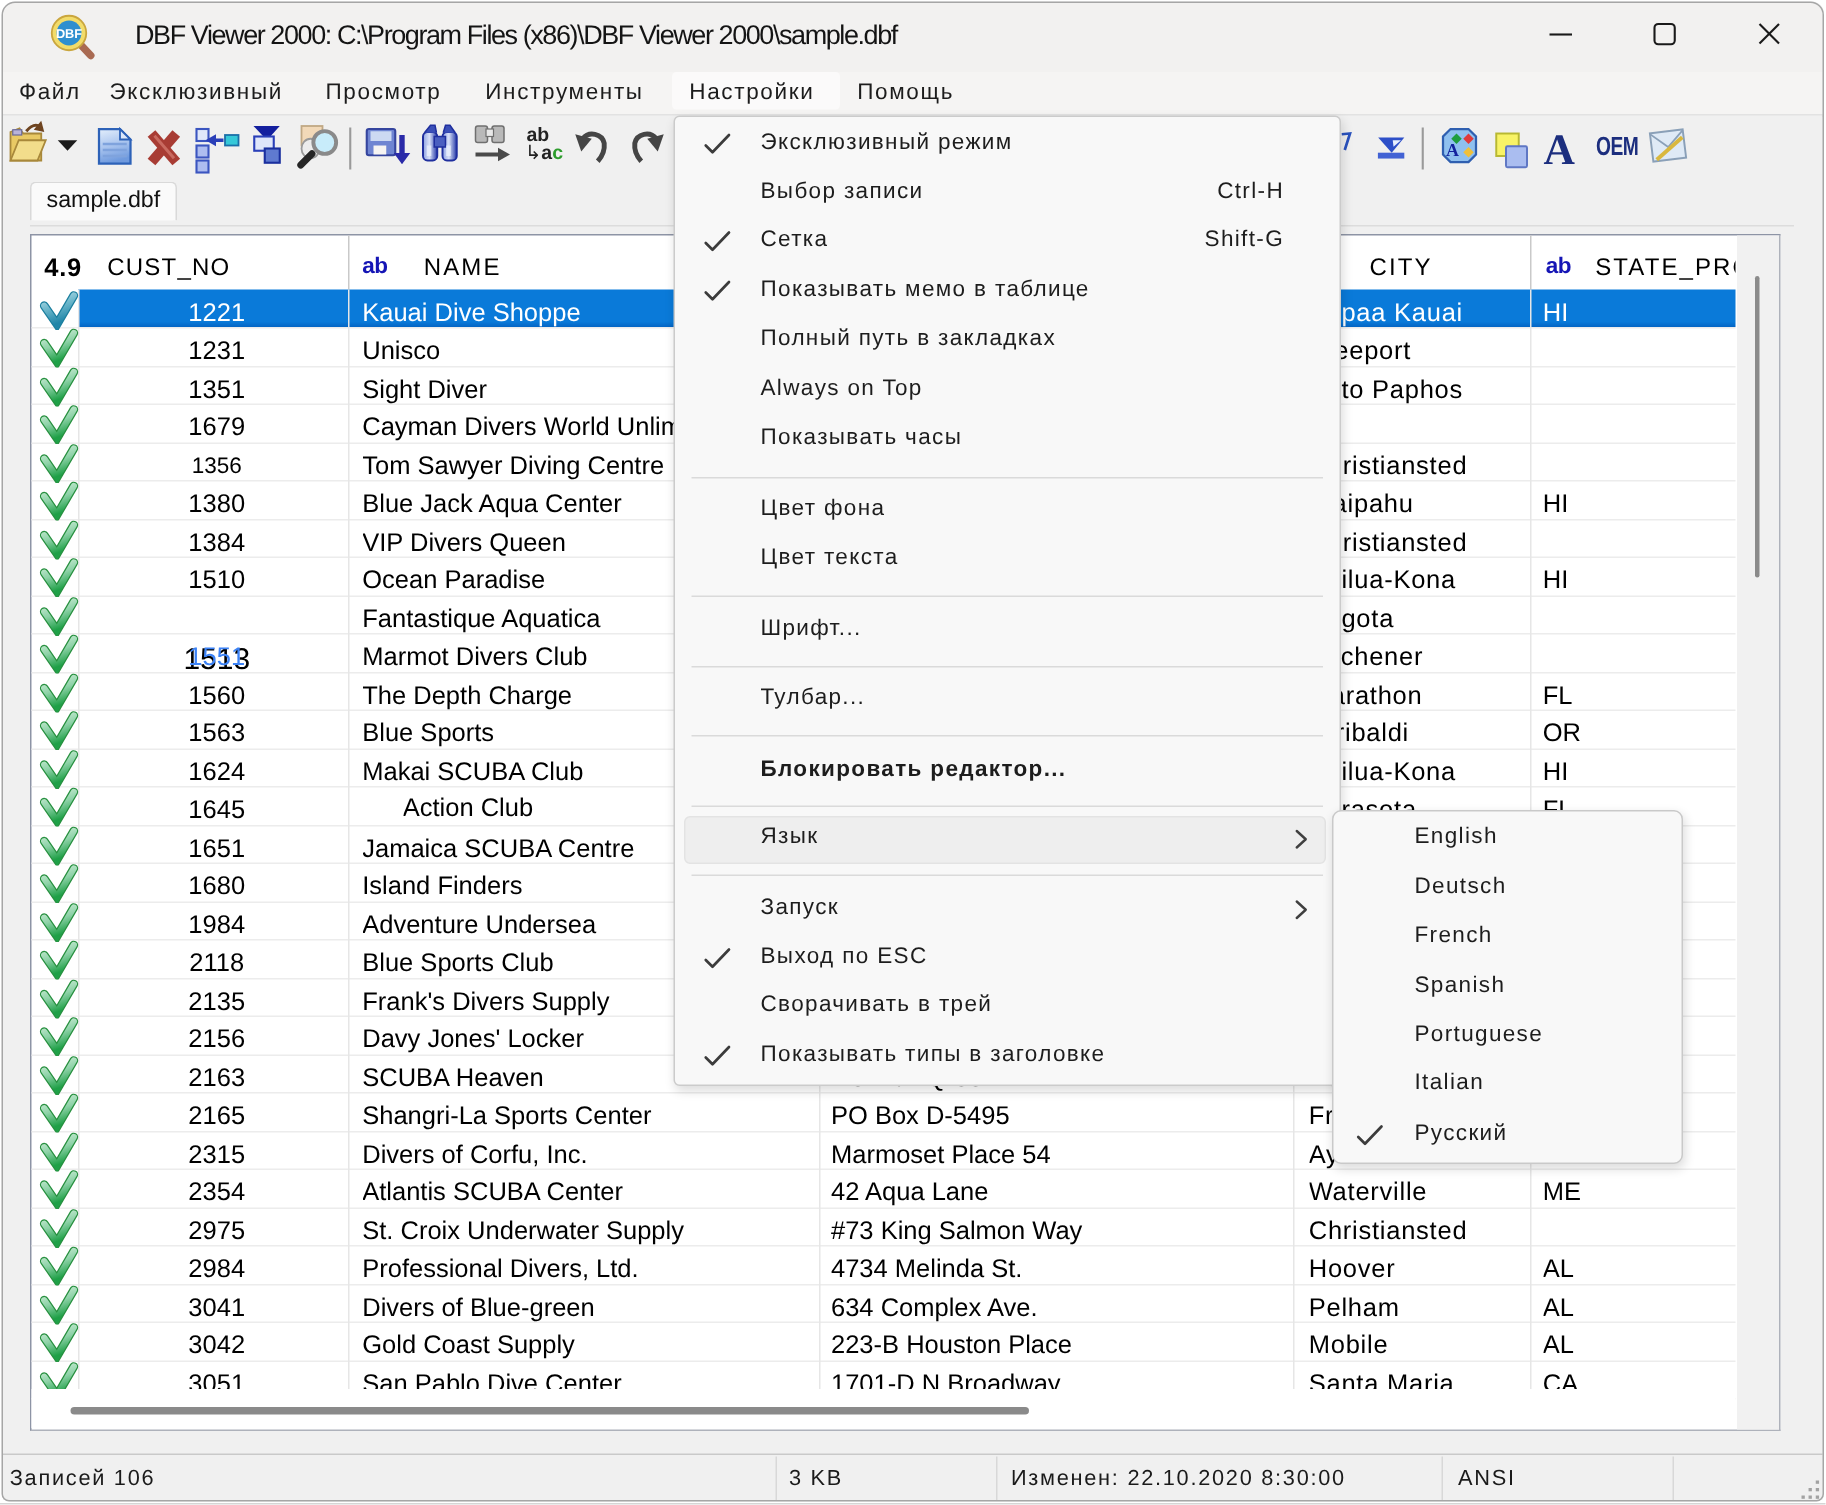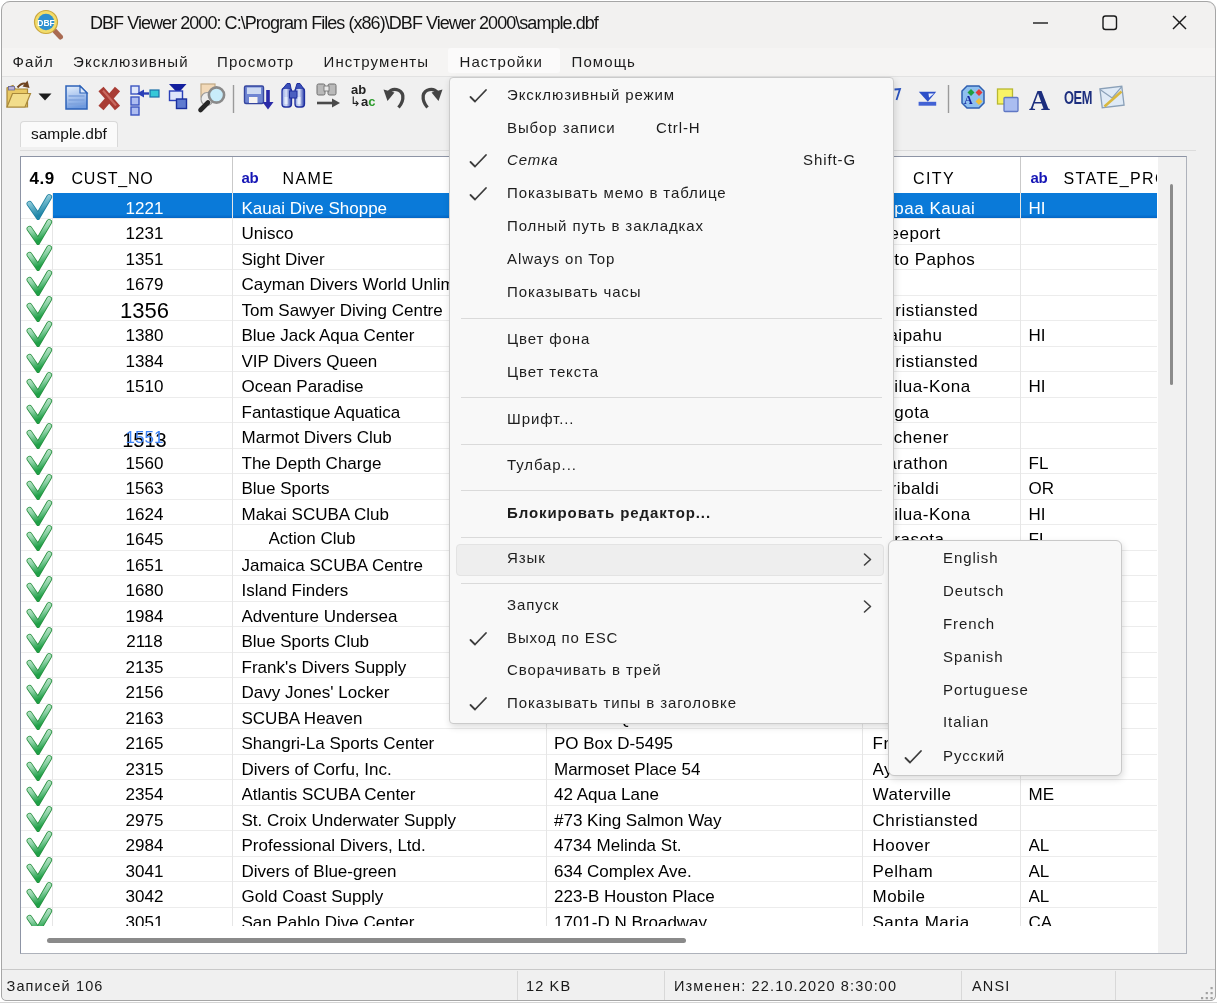--- a/index.html
+++ b/index.html
@@ -205,21 +205,21 @@
   </svg>
 <div class="t" style="left:53px;width:183px;text-align:center;top:272.20px;height:25.5px;line-height:25.5px;font-size:17px;color:#000;letter-spacing:0px;">1679</div>
 <div class="t" style="left:241.5px;width:303px;overflow:hidden;top:272.20px;height:25.5px;line-height:25.5px;font-size:17px;color:#000;letter-spacing:0px;">Cayman Divers World Unlimited</div>
 <div class="t" style="left:554px;width:307px;overflow:hidden;top:272.20px;height:25.5px;line-height:25.5px;font-size:17px;color:#000;letter-spacing:0px;">PO Box 541</div>
 <div class="t" style="left:872.5px;width:147px;overflow:hidden;top:272.20px;height:25.5px;line-height:25.5px;font-size:17px;color:#000;letter-spacing:0px;letter-spacing:0.5px;"></div>
 <div class="t" style="left:1028.5px;width:128px;overflow:hidden;top:272.20px;height:25.5px;line-height:25.5px;font-size:17px;color:#000;letter-spacing:0px;"></div>
 <svg style="position:absolute;left:25.5px;top:294.8px" width="27" height="27" viewBox="0 0 27 27">
     <path d="M3.5 10.8 L12 23.2 L23.2 4" fill="none" stroke="#27903f" stroke-width="5.8" stroke-linecap="round" stroke-linejoin="miter"></path>
     <path d="M3.5 10.8 L12 23.2 L23.2 4" fill="none" stroke="url(#gchk)" stroke-width="4.2" stroke-linecap="round" stroke-linejoin="miter"></path>
   </svg>
-<div class="t" style="left:53px;width:183px;text-align:center;top:297.70px;height:25.5px;line-height:25.5px;font-size:22px;color:#000;letter-spacing:0px;">1356</div>
+<div class="t" style="left:53px;width:183px;text-align:center;top:297.70px;height:25.5px;line-height:25.5px;font-size:15px;color:#000;letter-spacing:0px;">1356</div>
 <div class="t" style="left:241.5px;width:303px;overflow:hidden;top:297.70px;height:25.5px;line-height:25.5px;font-size:17px;color:#000;letter-spacing:0px;">Tom Sawyer Diving Centre</div>
 <div class="t" style="left:554px;width:307px;overflow:hidden;top:297.70px;height:25.5px;line-height:25.5px;font-size:17px;color:#000;letter-spacing:0px;">632-1 Third Frydenhoj</div>
 <div class="t" style="left:872.5px;width:147px;overflow:hidden;top:297.70px;height:25.5px;line-height:25.5px;font-size:17px;color:#000;letter-spacing:0px;letter-spacing:0.5px;">Christiansted</div>
 <div class="t" style="left:1028.5px;width:128px;overflow:hidden;top:297.70px;height:25.5px;line-height:25.5px;font-size:17px;color:#000;letter-spacing:0px;"></div>
 <svg style="position:absolute;left:25.5px;top:320.3px" width="27" height="27" viewBox="0 0 27 27">
     <path d="M3.5 10.8 L12 23.2 L23.2 4" fill="none" stroke="#27903f" stroke-width="5.8" stroke-linecap="round" stroke-linejoin="miter"></path>
     <path d="M3.5 10.8 L12 23.2 L23.2 4" fill="none" stroke="url(#gchk)" stroke-width="4.2" stroke-linecap="round" stroke-linejoin="miter"></path>
   </svg>
 <div class="t" style="left:53px;width:183px;text-align:center;top:323.20px;height:25.5px;line-height:25.5px;font-size:17px;color:#000;letter-spacing:0px;">1380</div>
 <div class="t" style="left:241.5px;width:303px;overflow:hidden;top:323.20px;height:25.5px;line-height:25.5px;font-size:17px;color:#000;letter-spacing:0px;">Blue Jack Aqua Center</div>
@@ -435,45 +435,45 @@
 <div class="t" style="left:1028.5px;width:128px;overflow:hidden;top:909.70px;height:25.5px;line-height:25.5px;font-size:17px;color:#000;letter-spacing:0px;">CA</div>
 <div style="left:21px;top:925.7px;width:1136.0px;height:26.6px;background:#fff;"></div>
 <div style="left:47px;top:938px;width:639px;height:5px;border-radius:2.5px;background:#8a8a8a;"></div>
 <div style="left:1169.5px;top:184px;width:3px;height:201px;border-radius:1.5px;background:#8b8b8b;"></div>
 <div style="left:2px;top:968.8px;width:1213px;height:31.5px;background:#f0f0f0;border-top:1.2px solid #c9c9c9;"></div>
 <div style="left:516.5px;top:971px;width:1px;height:28.5px;background:#d8d8d8;"></div>
 <div style="left:663.5px;top:971px;width:1px;height:28.5px;background:#d8d8d8;"></div>
 <div style="left:960.5px;top:971px;width:1px;height:28.5px;background:#d8d8d8;"></div>
 <div style="left:1115px;top:971px;width:1px;height:28.5px;background:#d8d8d8;"></div>
 <div class="t" style="left:6.5px;top:971px;height:19px;line-height:31px;font-size:14.5px;letter-spacing:1.15px;color:#1a1a1a;">Записей 106</div>
-<div class="t" style="left:526px;top:971px;height:31px;line-height:31px;font-size:14.5px;letter-spacing:1.15px;color:#1a1a1a;">12 KB</div>
+<div class="t" style="left:526px;top:971px;height:31px;line-height:31px;font-size:14.5px;letter-spacing:1.15px;color:#1a1a1a;">3 KB</div>
 <div class="t" style="left:674px;top:971px;height:31px;line-height:31px;font-size:14.5px;letter-spacing:1.15px;color:#1a1a1a;">Изменен: 22.10.2020 8:30:00</div>
 <div class="t" style="left:972px;top:971px;height:31px;line-height:31px;font-size:14.5px;letter-spacing:1.15px;color:#1a1a1a;">ANSI</div>
 <svg style="position:absolute;left:1199px;top:985px" width="16" height="16" viewBox="0 0 16 16">
     <g fill="#a2a2a2">
       <rect x="11.5" y="2" width="2.2" height="2.2"></rect>
       <rect x="6.7" y="7" width="2.2" height="2.2"></rect>
       <rect x="11.5" y="7" width="2.2" height="2.2"></rect>
       <rect x="2" y="12" width="2.2" height="2.2"></rect>
       <rect x="6.7" y="12" width="2.2" height="2.2"></rect>
       <rect x="11.5" y="12" width="2.2" height="2.2"></rect>
     </g>
   </svg>
 <div style="left:448.7px;top:77px;width:445.00000000000006px;height:646.5px;background:#f8f8f8;border:1px solid #cbcbcb;border-radius:4px;box-shadow:1px 3px 7px rgba(0,0,0,0.14);"></div>
 <div style="left:456px;top:543.5px;width:428px;height:32px;background:#eeeeee;border:1px solid #e3e3e3;border-radius:4px;"></div>
 <svg style="position:absolute;left:467.5px;top:88.0px" width="21" height="17" viewBox="0 0 21 17">
     <path d="M2.5 9 L7 13.5 L18 2" fill="none" stroke="#3c3c3c" stroke-width="1.8" stroke-linecap="round" stroke-linejoin="round"></path>
   </svg>
 <div class="t" style="left:507px;top:84.0px;height:22px;line-height:22px;font-size:15px;letter-spacing:0.9px;color:#1d1d1d;">Эксклюзивный режим</div>
 <div class="t" style="left:507px;top:116.80000000000001px;height:22px;line-height:22px;font-size:15px;letter-spacing:0.9px;color:#1d1d1d;">Выбор записи</div>
-<div class="t" style="left:656px;top:116.80000000000001px;width:200px;height:22px;line-height:22px;font-size:15px;letter-spacing:0.9px;color:#1d1d1d;text-align:left;">Ctrl-H</div>
+<div class="t" style="left:656px;top:116.80000000000001px;width:200px;height:22px;line-height:22px;font-size:15px;letter-spacing:0.9px;color:#1d1d1d;text-align:right;">Ctrl-H</div>
 <svg style="position:absolute;left:467.5px;top:153.2px" width="21" height="17" viewBox="0 0 21 17">
     <path d="M2.5 9 L7 13.5 L18 2" fill="none" stroke="#3c3c3c" stroke-width="1.8" stroke-linecap="round" stroke-linejoin="round"></path>
   </svg>
-<div class="t" style="left:507px;top:149.2px;height:22px;line-height:22px;font-size:15px;letter-spacing:0.9px;color:#1d1d1d;font-style:italic;">Сетка</div>
+<div class="t" style="left:507px;top:149.2px;height:22px;line-height:22px;font-size:15px;letter-spacing:0.9px;color:#1d1d1d;">Сетка</div>
 <div class="t" style="left:656px;top:149.2px;width:200px;height:22px;line-height:22px;font-size:15px;letter-spacing:0.9px;color:#1d1d1d;text-align:right;">Shift-G</div>
 <svg style="position:absolute;left:467.5px;top:186.0px" width="21" height="17" viewBox="0 0 21 17">
     <path d="M2.5 9 L7 13.5 L18 2" fill="none" stroke="#3c3c3c" stroke-width="1.8" stroke-linecap="round" stroke-linejoin="round"></path>
   </svg>
 <div class="t" style="left:507px;top:182.0px;height:22px;line-height:22px;font-size:15px;letter-spacing:0.9px;color:#1d1d1d;">Показывать мемо в таблице</div>
 <div class="t" style="left:507px;top:215.0px;height:22px;line-height:22px;font-size:15px;letter-spacing:0.9px;color:#1d1d1d;">Полный путь в закладках</div>
 <div class="t" style="left:507px;top:248.0px;height:22px;line-height:22px;font-size:15px;letter-spacing:0.9px;color:#1d1d1d;">Always on Top</div>
 <div class="t" style="left:507px;top:281.0px;height:22px;line-height:22px;font-size:15px;letter-spacing:0.9px;color:#1d1d1d;">Показывать часы</div>
 <div style="left:461px;top:317.5px;width:420.5px;height:1px;background:#dadada;"></div>
 <div class="t" style="left:507px;top:328.0px;height:22px;line-height:22px;font-size:15px;letter-spacing:0.9px;color:#1d1d1d;">Цвет фона</div>

